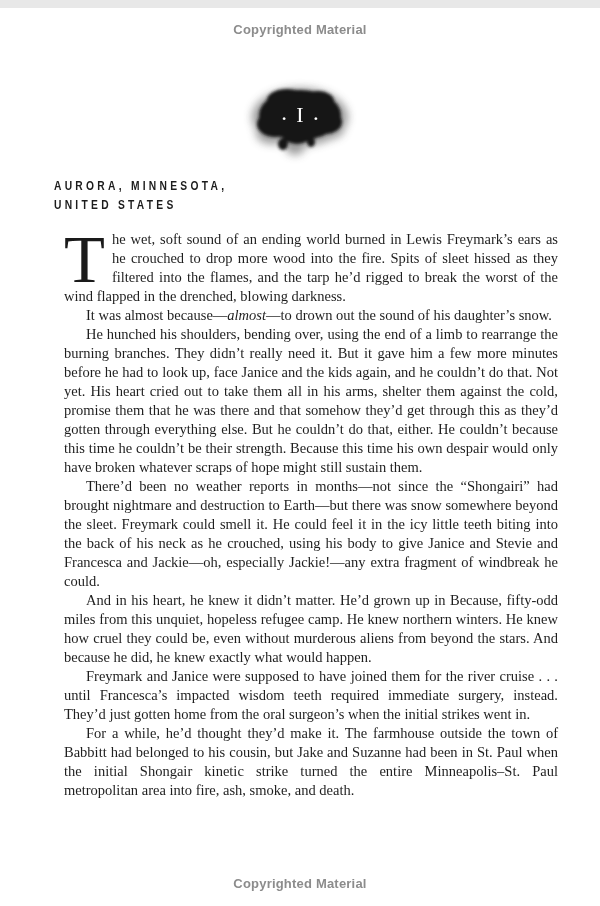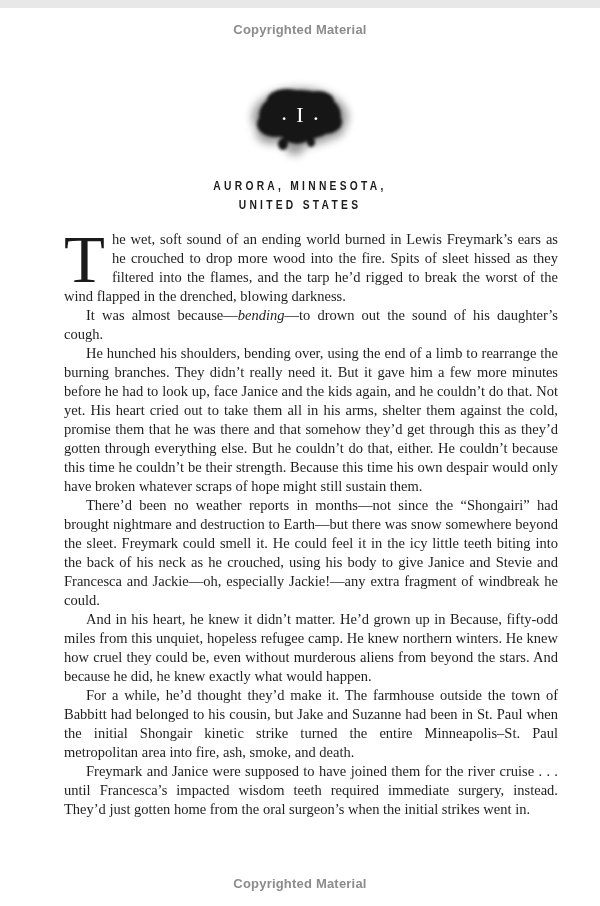--- a/index.html
+++ b/index.html
@@ -39,21 +39,21 @@
     font-family:"Liberation Serif", serif;
     font-weight:700; font-size:17px; line-height:0;
   }
   .blot-label .numeral {
     font-family:"Liberation Serif", serif;
     font-size:22px; line-height:22px; font-weight:400;
   }
 
   .location {
     position:absolute; top:169px; left:0; width:100%;
-    text-align:center;
+    text-align:left;
     font-family:"Liberation Sans", sans-serif;
     font-weight:700;
     font-size:12.5px;
     line-height:19px;
     letter-spacing:4px;
     color:#1c1c1c;
   }
   .location .loc-line { transform:scaleX(0.82); transform-origin:50% 50%; white-space:nowrap; }
 
   .body-text {
@@ -119,23 +119,23 @@
     </div>
   </div>
 
   <div class="location">
     <div class="loc-line">AURORA, MINNESOTA,</div>
     <div class="loc-line">UNITED STATES</div>
   </div>
 
   <div class="body-text">
       <p class="first"><span class="dropcap">T</span><span>he wet, soft sound of an ending world burned in Lewis Freymark’s ears as he crouched to drop more wood into the fire. Spits of sleet hissed as they filtered into the flames, and the tarp he’d rigged to break the worst of the wind flapped in the drenched, blowing darkness.</span></p>
-      <p class=""><span>It was almost because—</span><span class="em">bending</span><span>—to drown out the sound of his daughter’s cough.</span></p>
+      <p class=""><span>It was almost because—</span><span class="em">almost</span><span>—to drown out the sound of his daughter’s snow.</span></p>
       <p class=""><span>He hunched his shoulders, bending over, using the end of a limb to rearrange the burning branches. They didn’t really need it. But it gave him a few more minutes before he had to look up, face Janice and the kids again, and he couldn’t do that. Not yet. His heart cried out to take them all in his arms, shelter them against the cold, promise them that he was there and that somehow they’d get through this as they’d gotten through everything else. But he couldn’t do that, either. He couldn’t because this time he couldn’t be their strength. Because this time his own despair would only have broken whatever scraps of hope might still sustain them.</span></p>
       <p class=""><span>There’d been no weather reports in months—not since the “Shongairi” had brought nightmare and destruction to Earth—but there was snow somewhere beyond the sleet. Freymark could smell it. He could feel it in the icy little teeth biting into the back of his neck as he crouched, using his body to give Janice and Stevie and Francesca and Jackie—oh, especially Jackie!—any extra fragment of windbreak he could.</span></p>
       <p class=""><span>And in his heart, he knew it didn’t matter. He’d grown up in Because, fifty-odd miles from this unquiet, hopeless refugee camp. He knew northern winters. He knew how cruel they could be, even without murderous aliens from beyond the stars. And because he did, he knew exactly what would happen.</span></p>
+      <p class=""><span>Freymark and Janice were supposed to have joined them for the river cruise&nbsp;.&nbsp;.&nbsp;. until Francesca’s impacted wisdom teeth required immediate surgery, instead. They’d just gotten home from the oral surgeon’s when the initial strikes went in.</span></p>
       <p class=""><span>For a while, he’d thought they’d make it. The farmhouse outside the town of Babbitt had belonged to his cousin, but Jake and Suzanne had been in St. Paul when the initial Shongair kinetic strike turned the entire Minneapolis–St. Paul metropolitan area into fire, ash, smoke, and death.</span></p>
-      <p class=""><span>Freymark and Janice were supposed to have joined them for the river cruise&nbsp;.&nbsp;.&nbsp;. until Francesca’s impacted wisdom teeth required immediate surgery, instead. They’d just gotten home from the oral surgeon’s when the initial strikes went in.</span></p>
     </div>
 
   <div class="copyright bottom">Copyrighted Material</div>
 
 </div>
 
 </body></html>

